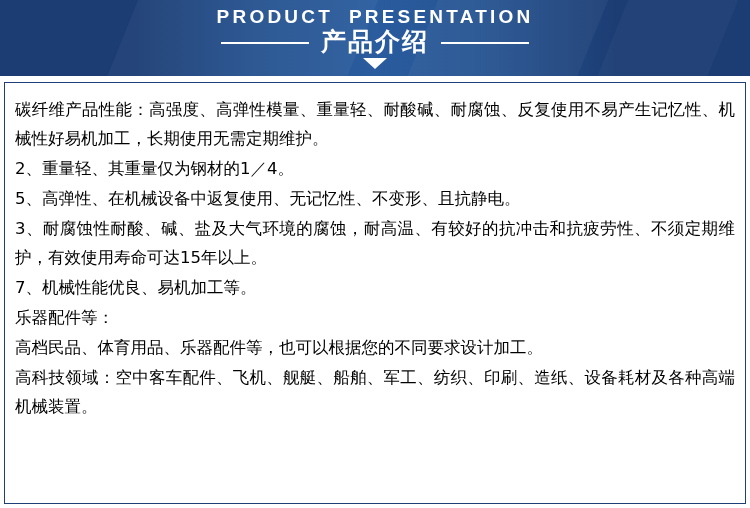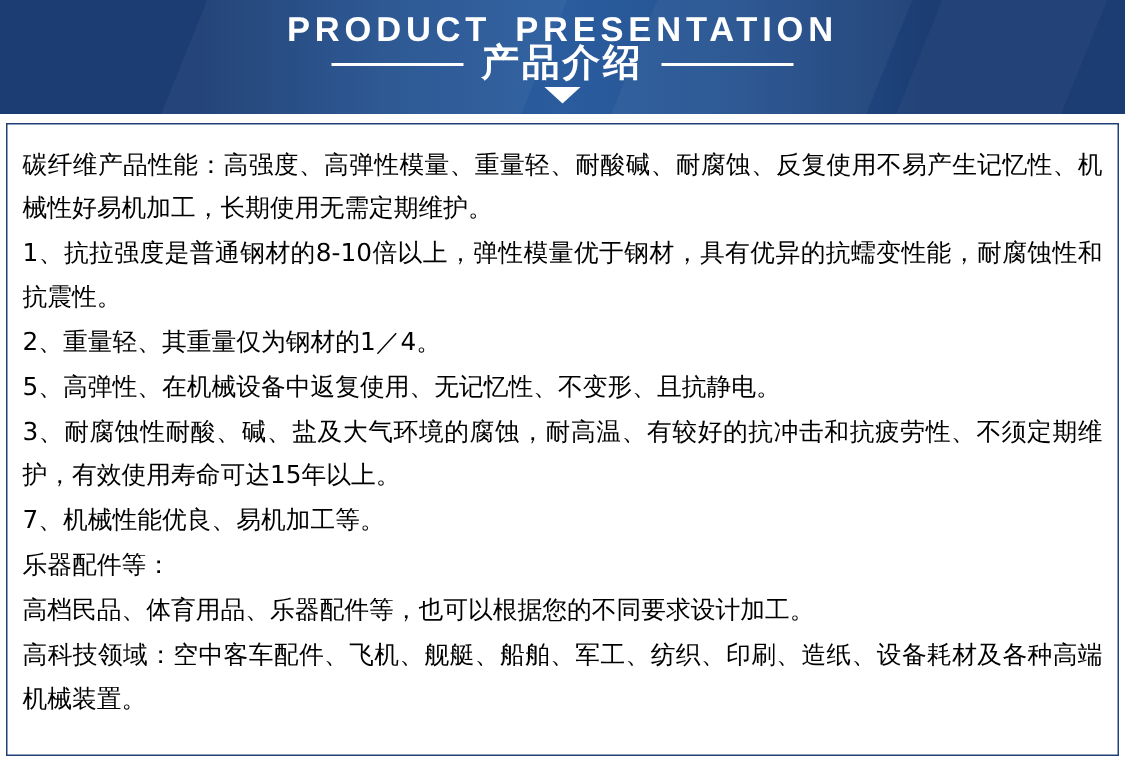--- a/index.html
+++ b/index.html
@@ -49,21 +49,21 @@
     width: 750px;
     height: 76px;
     text-align: center;
   }
   .title-en {
     position: absolute;
     top: 6px;
     left: 0;
     width: 750px;
     color: #ffffff;
-    font-size: 23px;
+    font-size: 19px;
     font-weight: bold;
     letter-spacing: 3.2px;
     font-family: "Liberation Sans", "DejaVu Sans", sans-serif;
   }
   .title-en .gap { display: inline-block; width: 16px; }
 
   .title-cn-wrap {
     position: absolute;
     top: 27px;
     left: 0;
@@ -147,21 +147,20 @@
           <span class="rule right"></span>
         </div>
       </div>
 
       <div class="caret"></div>
     </div>
   </div>
 
   <div class="content-box">
     <p class="para">碳纤维产品性能：高强度、高弹性模量、重量轻、耐酸碱、耐腐蚀、反复使用不易产生记忆性、机械性好易机加工，长期使用无需定期维护。</p>
-    <p class="para">1、抗拉强度是普通钢材的8-10倍以上，弹性模量优于钢材，具有优异的抗蠕变性能，耐腐蚀性和抗震性。</p>
     <p class="para">2、重量轻、其重量仅为钢材的1／4。</p>
     <p class="para">5、高弹性、在机械设备中返复使用、无记忆性、不变形、且抗静电。</p>
     <p class="para">3、耐腐蚀性耐酸、碱、盐及大气环境的腐蚀，耐高温、有较好的抗冲击和抗疲劳性、不须定期维护，有效使用寿命可达15年以上。</p>
     <p class="para">7、机械性能优良、易机加工等。</p>
     <p class="para">乐器配件等：</p>
     <p class="para">高档民品、体育用品、乐器配件等，也可以根据您的不同要求设计加工。</p>
     <p class="para">高科技领域：空中客车配件、飞机、舰艇、船舶、军工、纺织、印刷、造纸、设备耗材及各种高端机械装置。</p>
   </div>
 
 </div>

